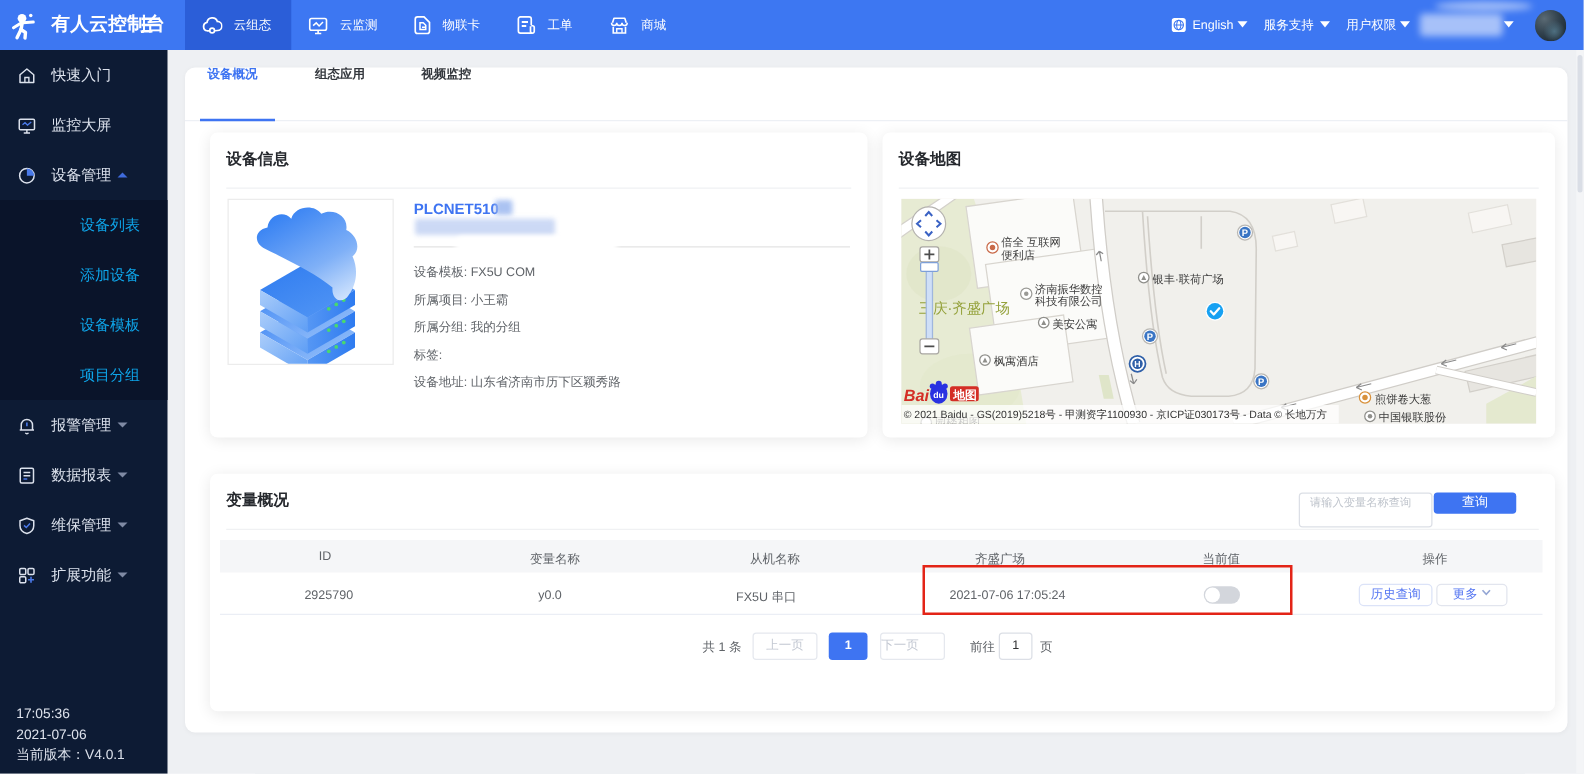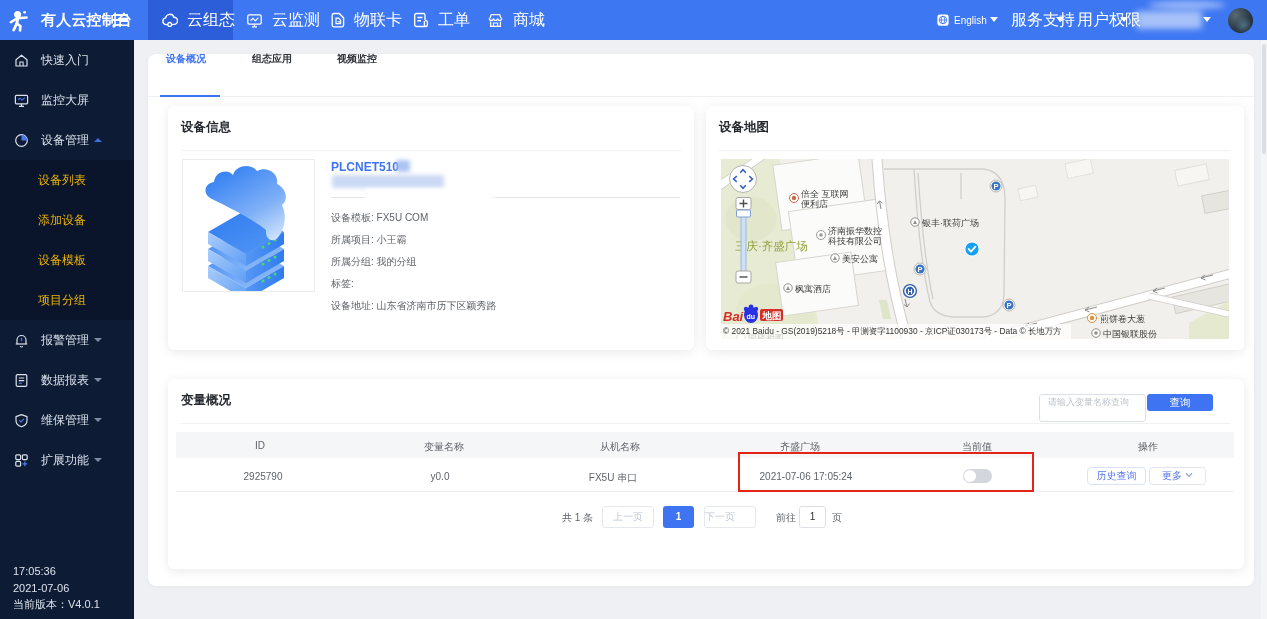--- a/index.html
+++ b/index.html
@@ -2,37 +2,37 @@
 <html><head>
 <meta charset="utf-8">
 <style>
 * { margin:0; padding:0; box-sizing:border-box; }
 html,body { width:1267px; height:619px; overflow:hidden; font-family:"Liberation Sans",sans-serif; }
 body { background:#eef0f3; position:relative; }
 
 
 #navbar { position:absolute; left:0; top:0; width:1267px; height:40px; background:#3d77f2; z-index:30; }
 #nav-active { position:absolute; left:148px; top:0; width:85px; height:40px; background:#2b5ed8; }
-.nav-item { position:absolute; top:0; height:40px; color:#fff; font-size:16px; display:flex; align-items:center; z-index:31; }
+.nav-item { position:absolute; top:0; height:40px; color:#fff; font-size:10px; display:flex; align-items:center; z-index:31; }
 .nav-ic { margin-right:9px; display:inline-flex; }
 #logo-txt { position:absolute; left:41px; top:0; height:40px; line-height:40px; color:#fff; font-size:15px; font-weight:bold; letter-spacing:0.2px; }
 .caret { display:inline-block; width:0; height:0; border-left:4.5px solid transparent; border-right:4.5px solid transparent; border-top:5.5px solid #fff; z-index:31; }
 #blurname { position:absolute; left:1136px; top:11px; width:66px; height:18px; background:rgba(255,255,255,.55); border-radius:3px; filter:blur(3px); }
 #blursmear { position:absolute; left:1148px; top:1px; width:78px; height:8px; background:rgba(255,255,255,.5); border-radius:50%; filter:blur(3px); }
 #avatar { position:absolute; left:1228px; top:8px; width:25px; height:25px; border-radius:50%; background:radial-gradient(circle at 62% 68%, #4e6f80 0%, rgba(60,90,105,0) 38%), radial-gradient(circle at 30% 28%, #5a6a74 0%, #32424e 45%, #141f29 100%); }
 
 
 #sidebar { position:absolute; left:0; top:40px; width:134px; height:579px; background:#0d1b34; z-index:20; }
 .side-item { position:absolute; left:0; width:117px; height:40px; color:#dbe1ec; font-size:12px; display:flex; align-items:center; }
 .side-item .ic { width:15px; height:15px; margin-left:14px; margin-right:12px; display:inline-flex; }
 .side-arrow { position:absolute; right:15px; width:0; height:0; border-left:4px solid transparent; border-right:4px solid transparent; }
 .arr-down { border-top:4.5px solid #7f8aa3; }
 .arr-up { border-bottom:4.5px solid #3f6bdc; }
 #submenu { position:absolute; left:0; top:120px; width:134px; height:160px; background:#0a142a; }
-.sub-item { position:absolute; left:0; width:156px; height:40px; line-height:40px; color:#eab308; font-size:12px; padding-left:38px; }
+.sub-item { position:absolute; left:0; width:156px; height:40px; line-height:40px; color:#0ea5e9; font-size:12px; padding-left:64px; }
 #side-bottom { position:absolute; left:13px; top:523px; color:#dde2ec; font-size:11px; line-height:16.5px; }
 
 
 #panel { position:absolute; left:148px; top:54px; width:1106px; height:532px; background:#fff; border-radius:8px; box-shadow:0 1px 4px rgba(0,0,0,.04); z-index:10; }
 .tab { position:absolute; top:52px; font-size:10px; font-weight:bold; color:#33373d; z-index:12; }
 #tabline { position:absolute; left:148px; top:96px; width:1106px; height:1px; background:#edf0f5; z-index:11; }
 #tabunder { position:absolute; left:160px; top:95px; width:60px; height:2px; background:#3e74f2; z-index:12; }
 
 .card { position:absolute; background:#fff; border-radius:6px; box-shadow:0 2px 12px rgba(0,0,0,.09); z-index:12; }
 .card-title { position:absolute; left:13px; top:13px; font-size:12.5px; font-weight:bold; color:#26292e; }

